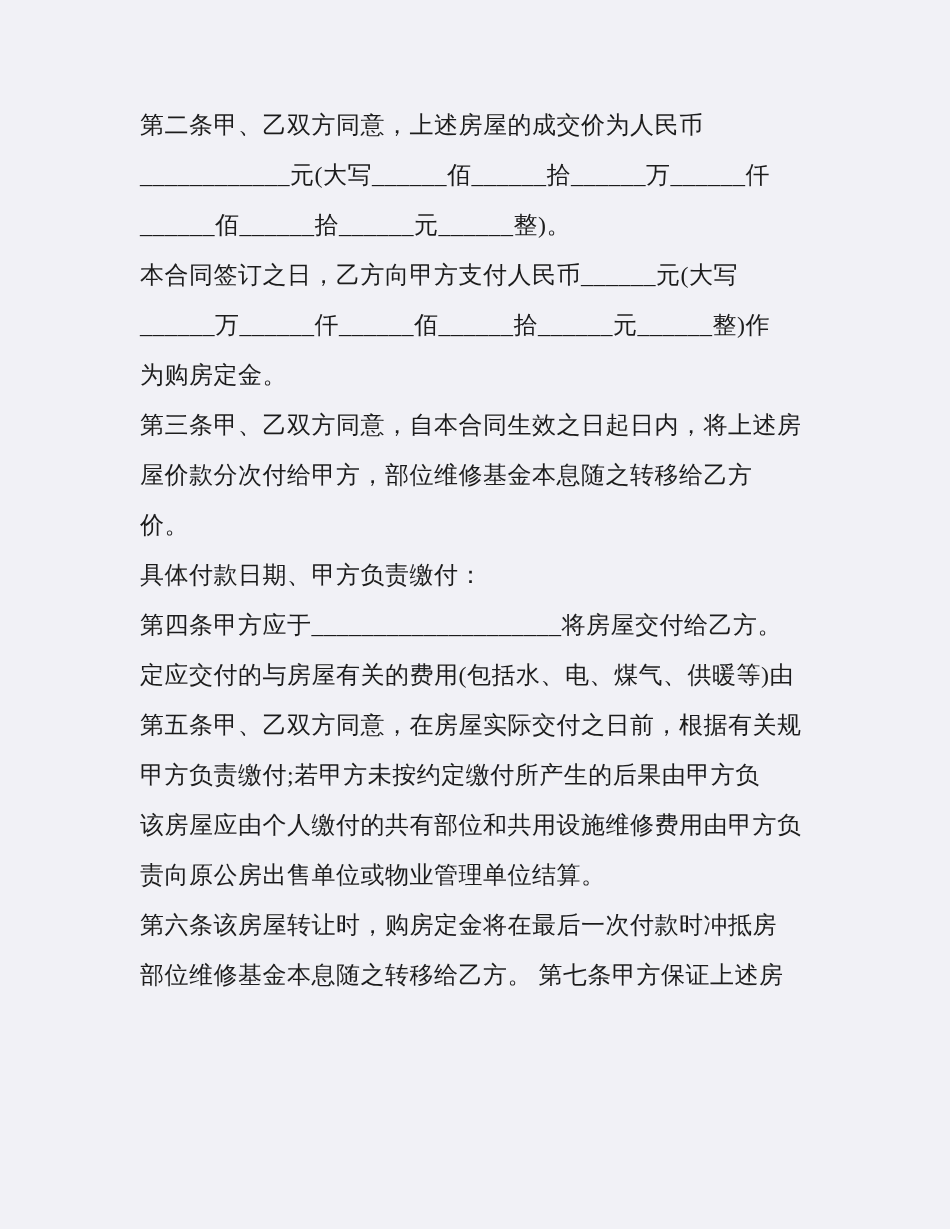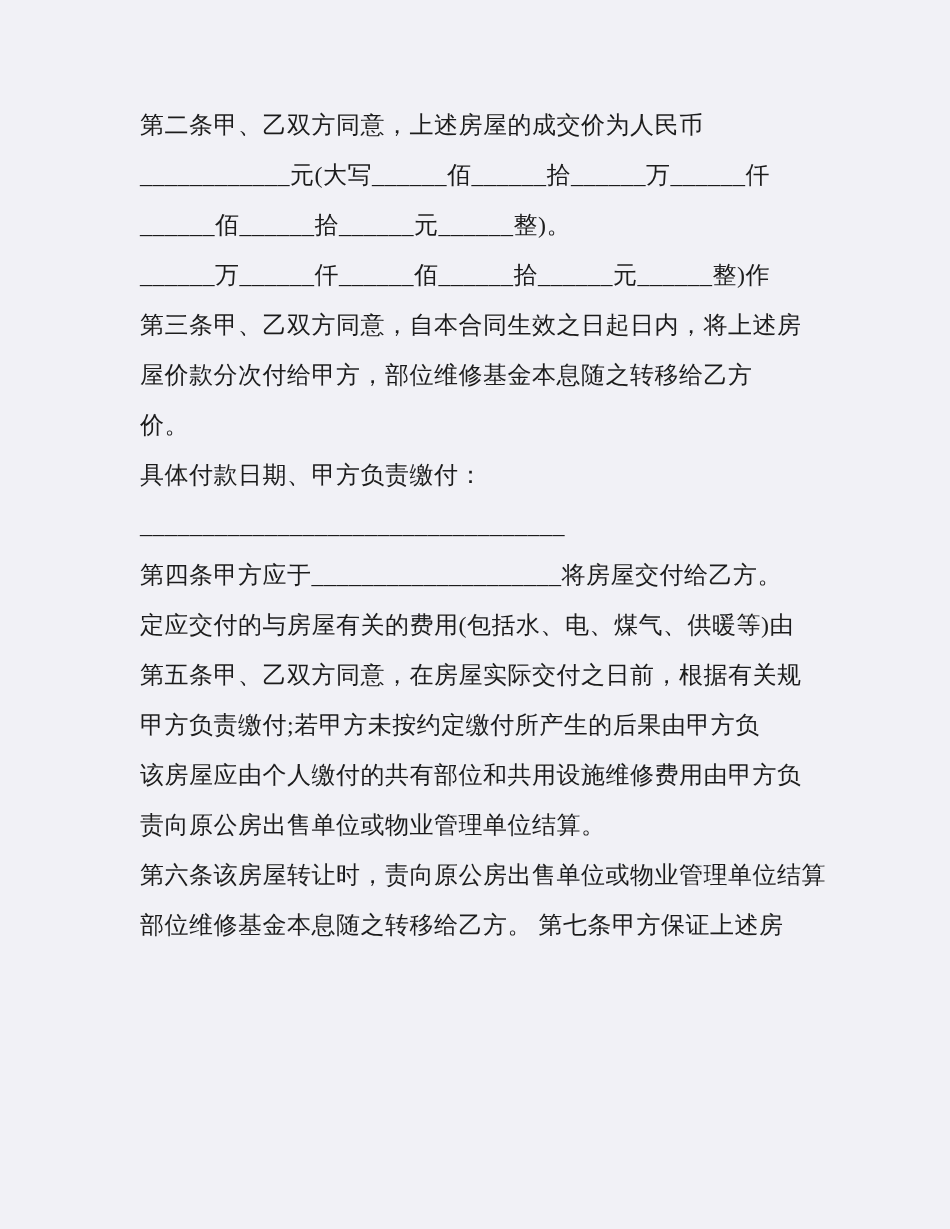--- a/index.html
+++ b/index.html
@@ -37,28 +37,29 @@
   }
 </style>
 </head>
 <body>
 
 <div class="page">
   <div class="doc-body">
     <div class="text-line">第二条甲、乙双方同意，上述房屋的成交价为人民币</div>
     <div class="text-line">____________元(大写______佰______拾______万______仟</div>
     <div class="text-line">______佰______拾______元______整)。</div>
+    <div class="text-line">本合同签订之日，乙方向甲方支付人民币______元(大写</div>
     <div class="text-line">______万______仟______佰______拾______元______整)作</div>
+    <div class="text-line">为购房定金。</div>
     <div class="text-line">第三条甲、乙双方同意，自本合同生效之日起日内，将上述房</div>
     <div class="text-line">屋价款分次付给甲方，部位维修基金本息随之转移给乙方</div>
     <div class="text-line">价。</div>
     <div class="text-line">具体付款日期、甲方负责缴付：</div>
-    <div class="text-line">__________________________________</div>
     <div class="text-line">第四条甲方应于____________________将房屋交付给乙方。</div>
     <div class="text-line">定应交付的与房屋有关的费用(包括水、电、煤气、供暖等)由</div>
     <div class="text-line">第五条甲、乙双方同意，在房屋实际交付之日前，根据有关规</div>
     <div class="text-line">甲方负责缴付;若甲方未按约定缴付所产生的后果由甲方负</div>
     <div class="text-line">该房屋应由个人缴付的共有部位和共用设施维修费用由甲方负</div>
     <div class="text-line">责向原公房出售单位或物业管理单位结算。</div>
-    <div class="text-line">第六条该房屋转让时，责向原公房出售单位或物业管理单位结算</div>
+    <div class="text-line">第六条该房屋转让时，购房定金将在最后一次付款时冲抵房</div>
     <div class="text-line">部位维修基金本息随之转移给乙方。 第七条甲方保证上述房</div>
   </div>
 </div>
 
 </body></html>

